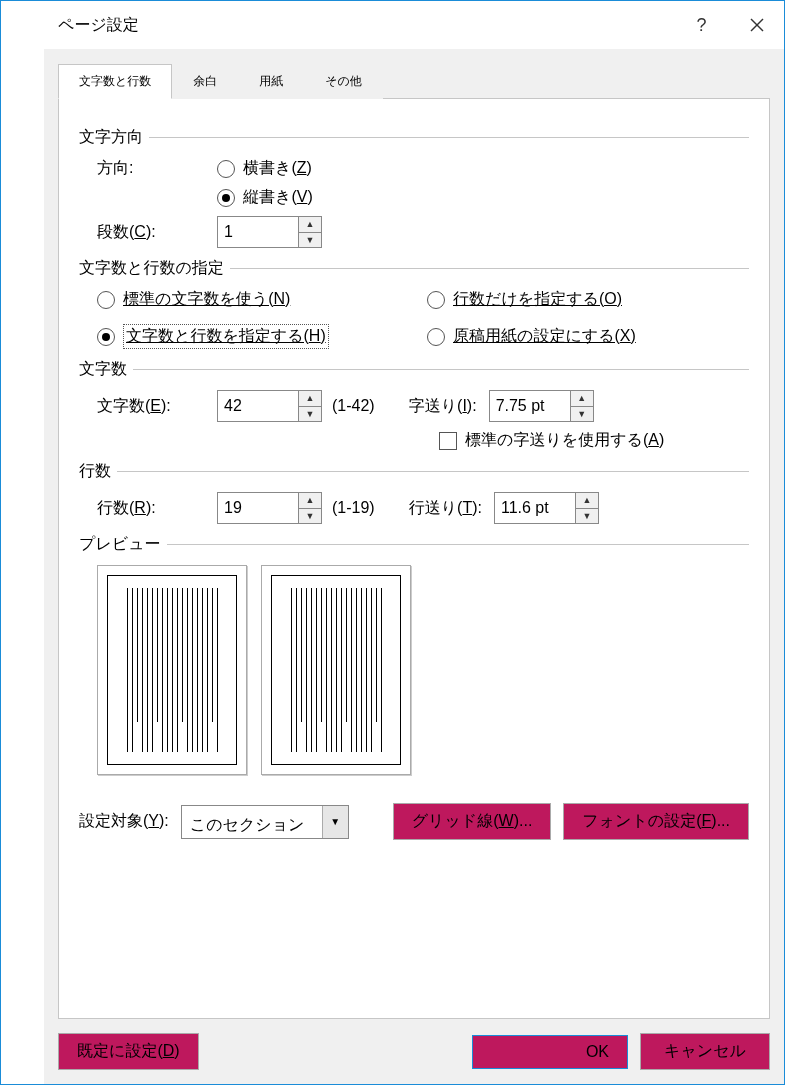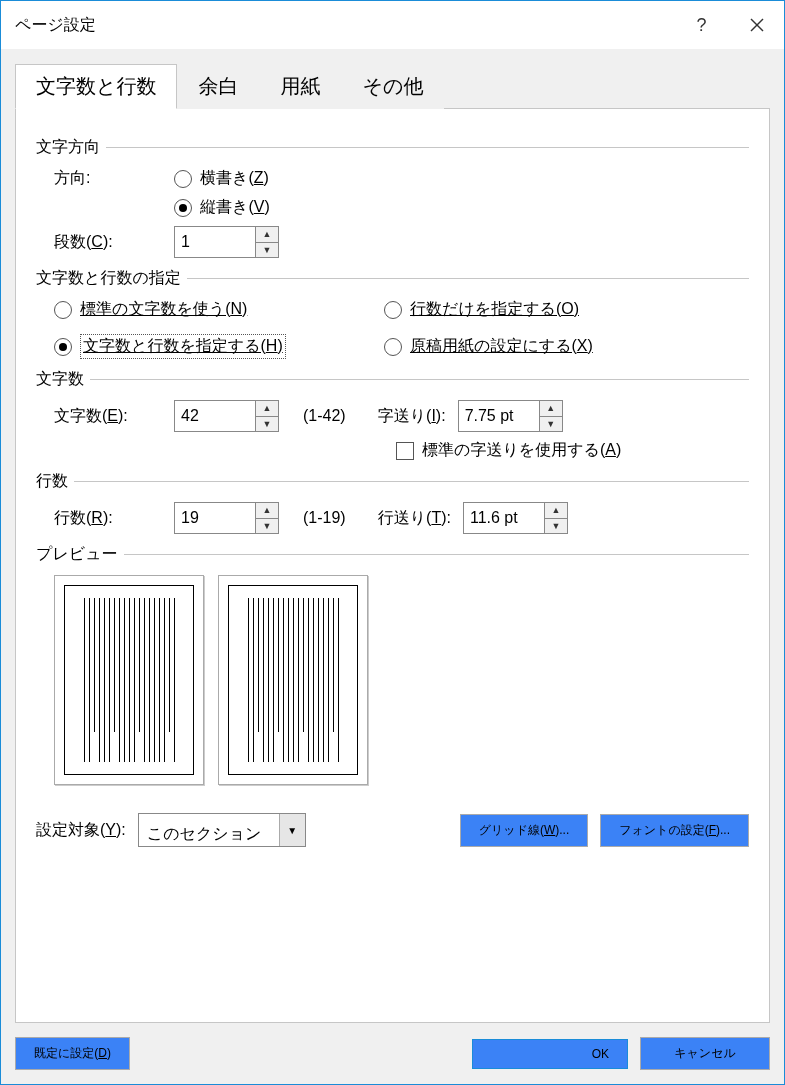--- a/index.html
+++ b/index.html
@@ -13,20 +13,21 @@
   height: 1085px;
   overflow: hidden;
 }
 .dialog {
   width: 785px;
   height: 1085px;
   border: 1px solid #1a8cd8;
   background: #fff;
   display: flex;
   flex-direction: column;
+  padding-left: 43px;
 }
 .title-bar {
   height: 48px;
   background: #fff;
   display: flex;
   align-items: center;
   padding: 0 0 0 14px;
 }
 .title-bar .title { flex: 1; font-size: 16px; }
 .title-bar .tbtn {
@@ -47,21 +48,21 @@
 }
 .tabs {
   display: flex;
   border-bottom: 1px solid #c6c6c6;
 }
 .tab {
   padding: 8px 20px;
   background: #f0f0f0;
   border: 1px solid transparent;
   border-bottom: none;
-  font-size: 20px;
+  font-size: 12px;
   position: relative;
   top: 1px;
 }
 .tab.active {
   background: #fff;
   border: 1px solid #c6c6c6;
   border-bottom: 1px solid #fff;
 }
 .panel {
   background: #fff;
@@ -140,22 +141,22 @@
   width: 22px;
   height: 15px;
   background: #f0f0f0;
   display: flex;
   align-items: center;
   justify-content: center;
   font-size: 9px;
   color: #333;
 }
 .spinner .spin-btn.down { border-top: 1px solid #888; height: 16px; }
-.range-txt { margin: 0 24px; }
-.second-col-label { margin-left: 8px; margin-right: 12px; }
+.range-txt { margin: 0 10px; }
+.second-col-label { margin-left: 24px; margin-right: 12px; }
 .two-col-opts {
   display: grid;
   grid-template-columns: 330px 1fr;
   row-gap: 14px;
   padding-left: 18px;
   margin: 10px 0;
 }
 .opt-cell { display: flex; align-items: center; text-decoration: underline; }
 .dotted-focus { border: 1px dotted #555; padding: 1px 2px; }
 .preview-pages {
@@ -190,24 +191,24 @@
 .vline.short { height: 82%; align-self: flex-start; }
 .vline.tall { height: 100%; }
 .bottom-controls {
   display: flex;
   align-items: center;
   gap: 12px;
   margin-top: 28px;
   padding-left: 0;
 }
 .btn {
-  background: #3b82f6;
+  background: #be185d;
   border: 1px solid #aaa;
   padding: 7px 18px;
-  font-size: 12px;
+  font-size: 16px;
   font-family: inherit;
 }
 .select {
   display: inline-flex;
   border: 1px solid #888;
   height: 34px;
   background: #fff;
 }
 .select .sel-text {
   padding: 4px 8px;

